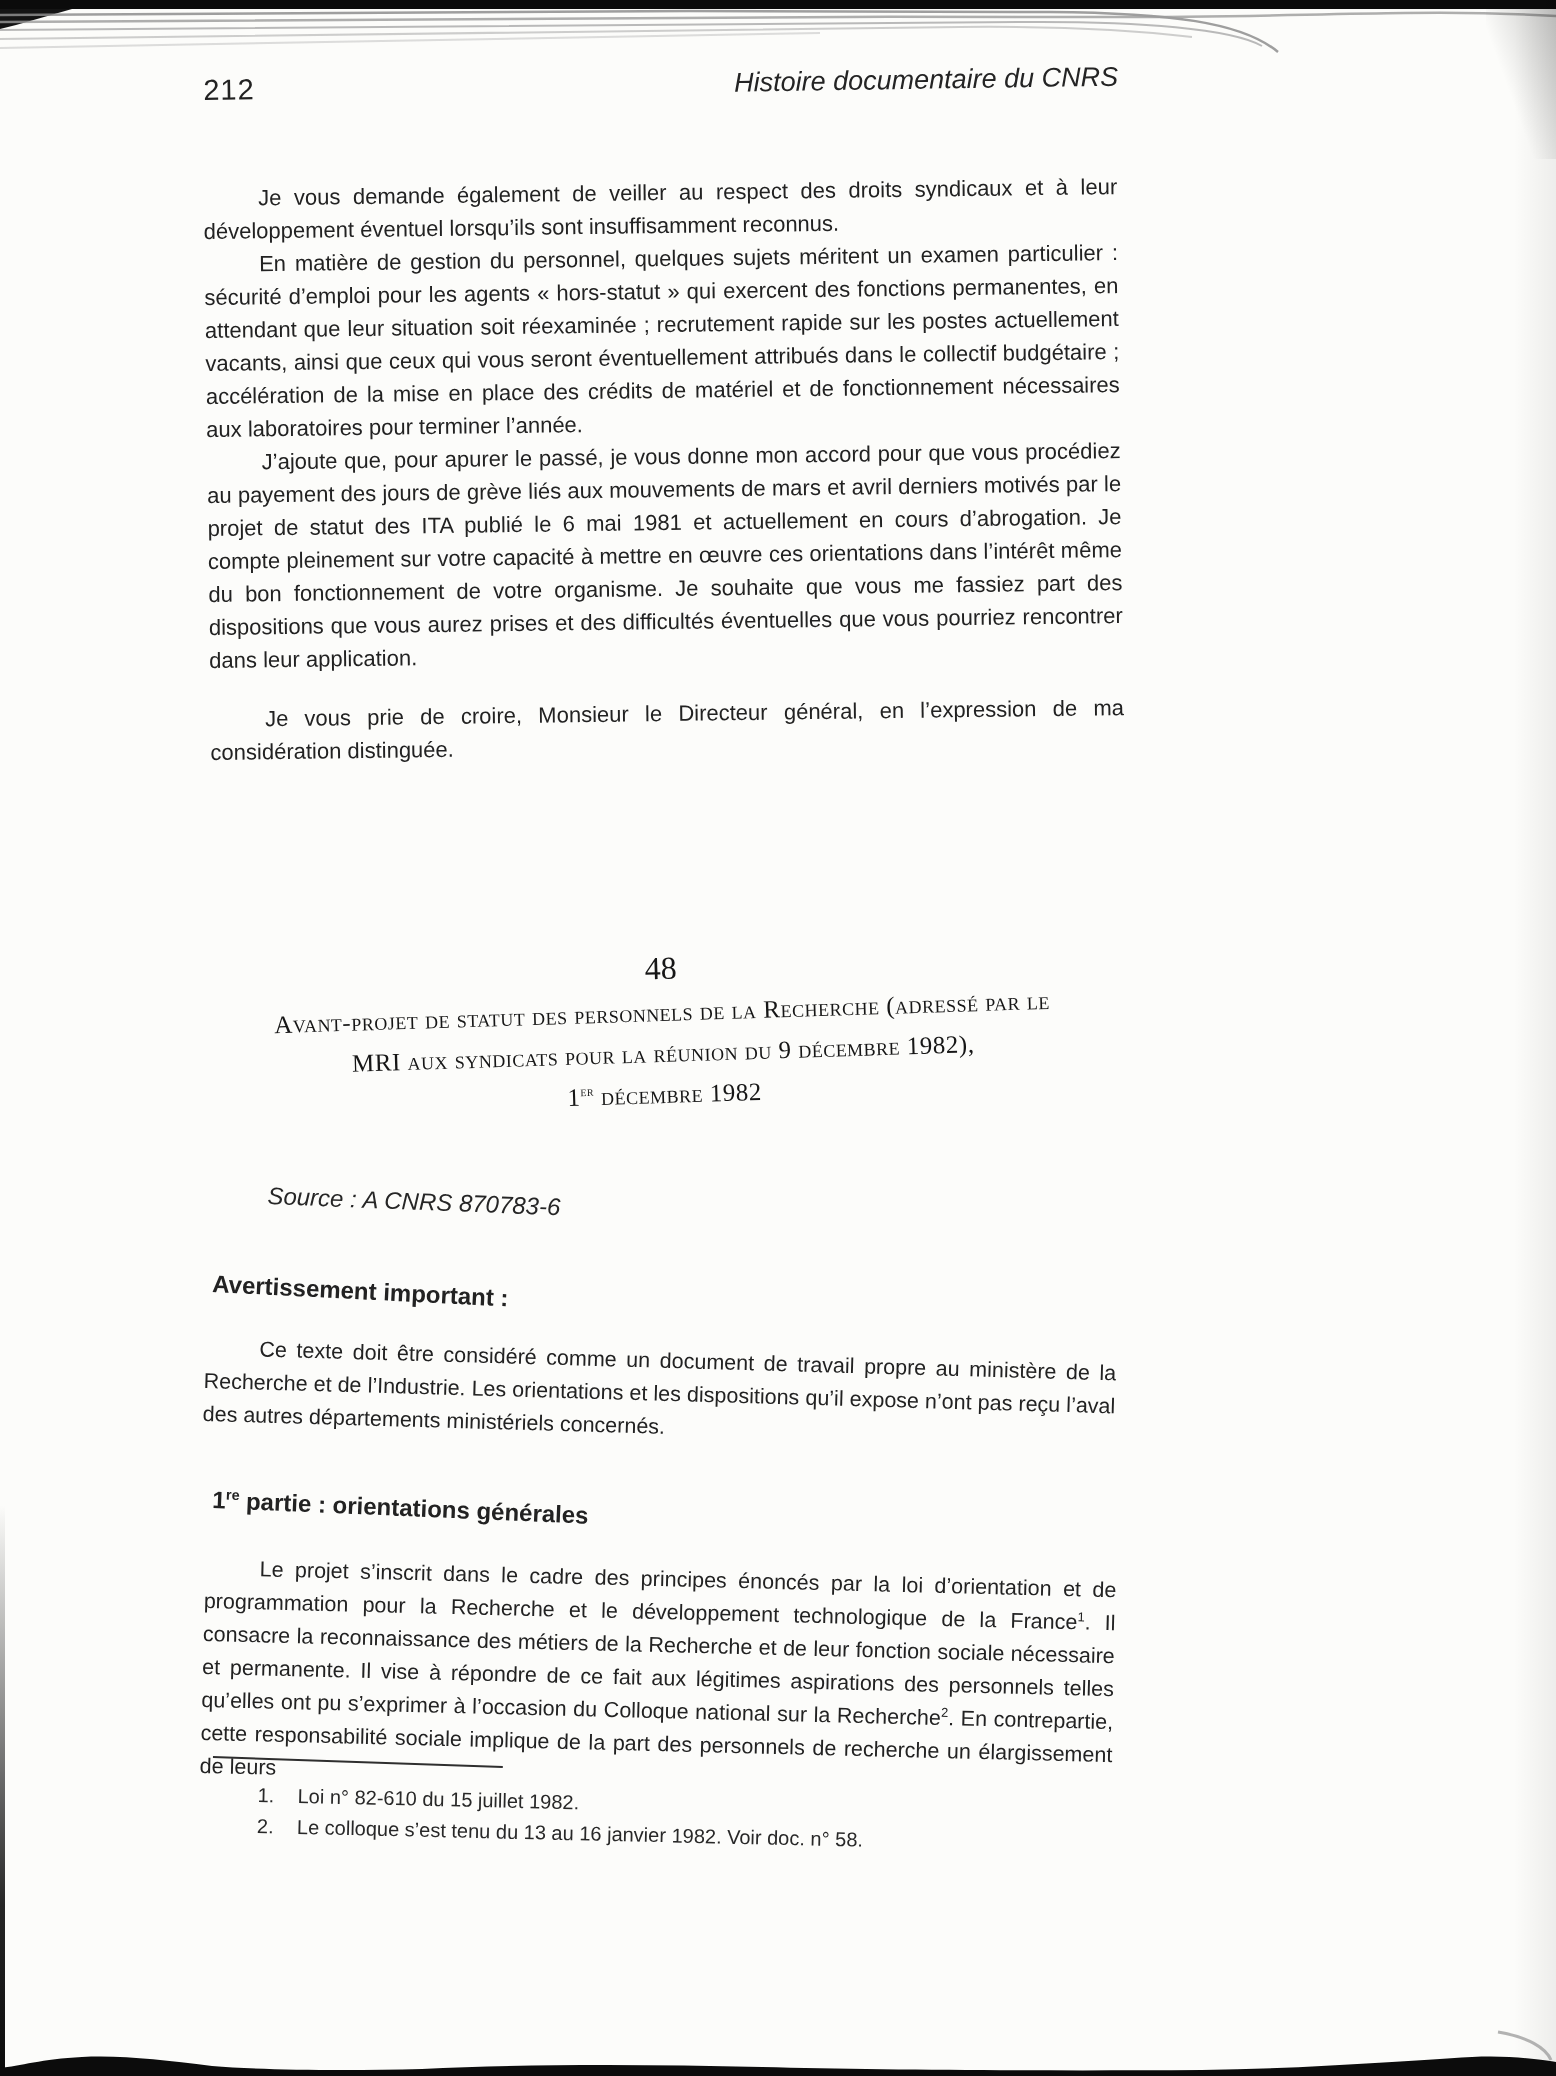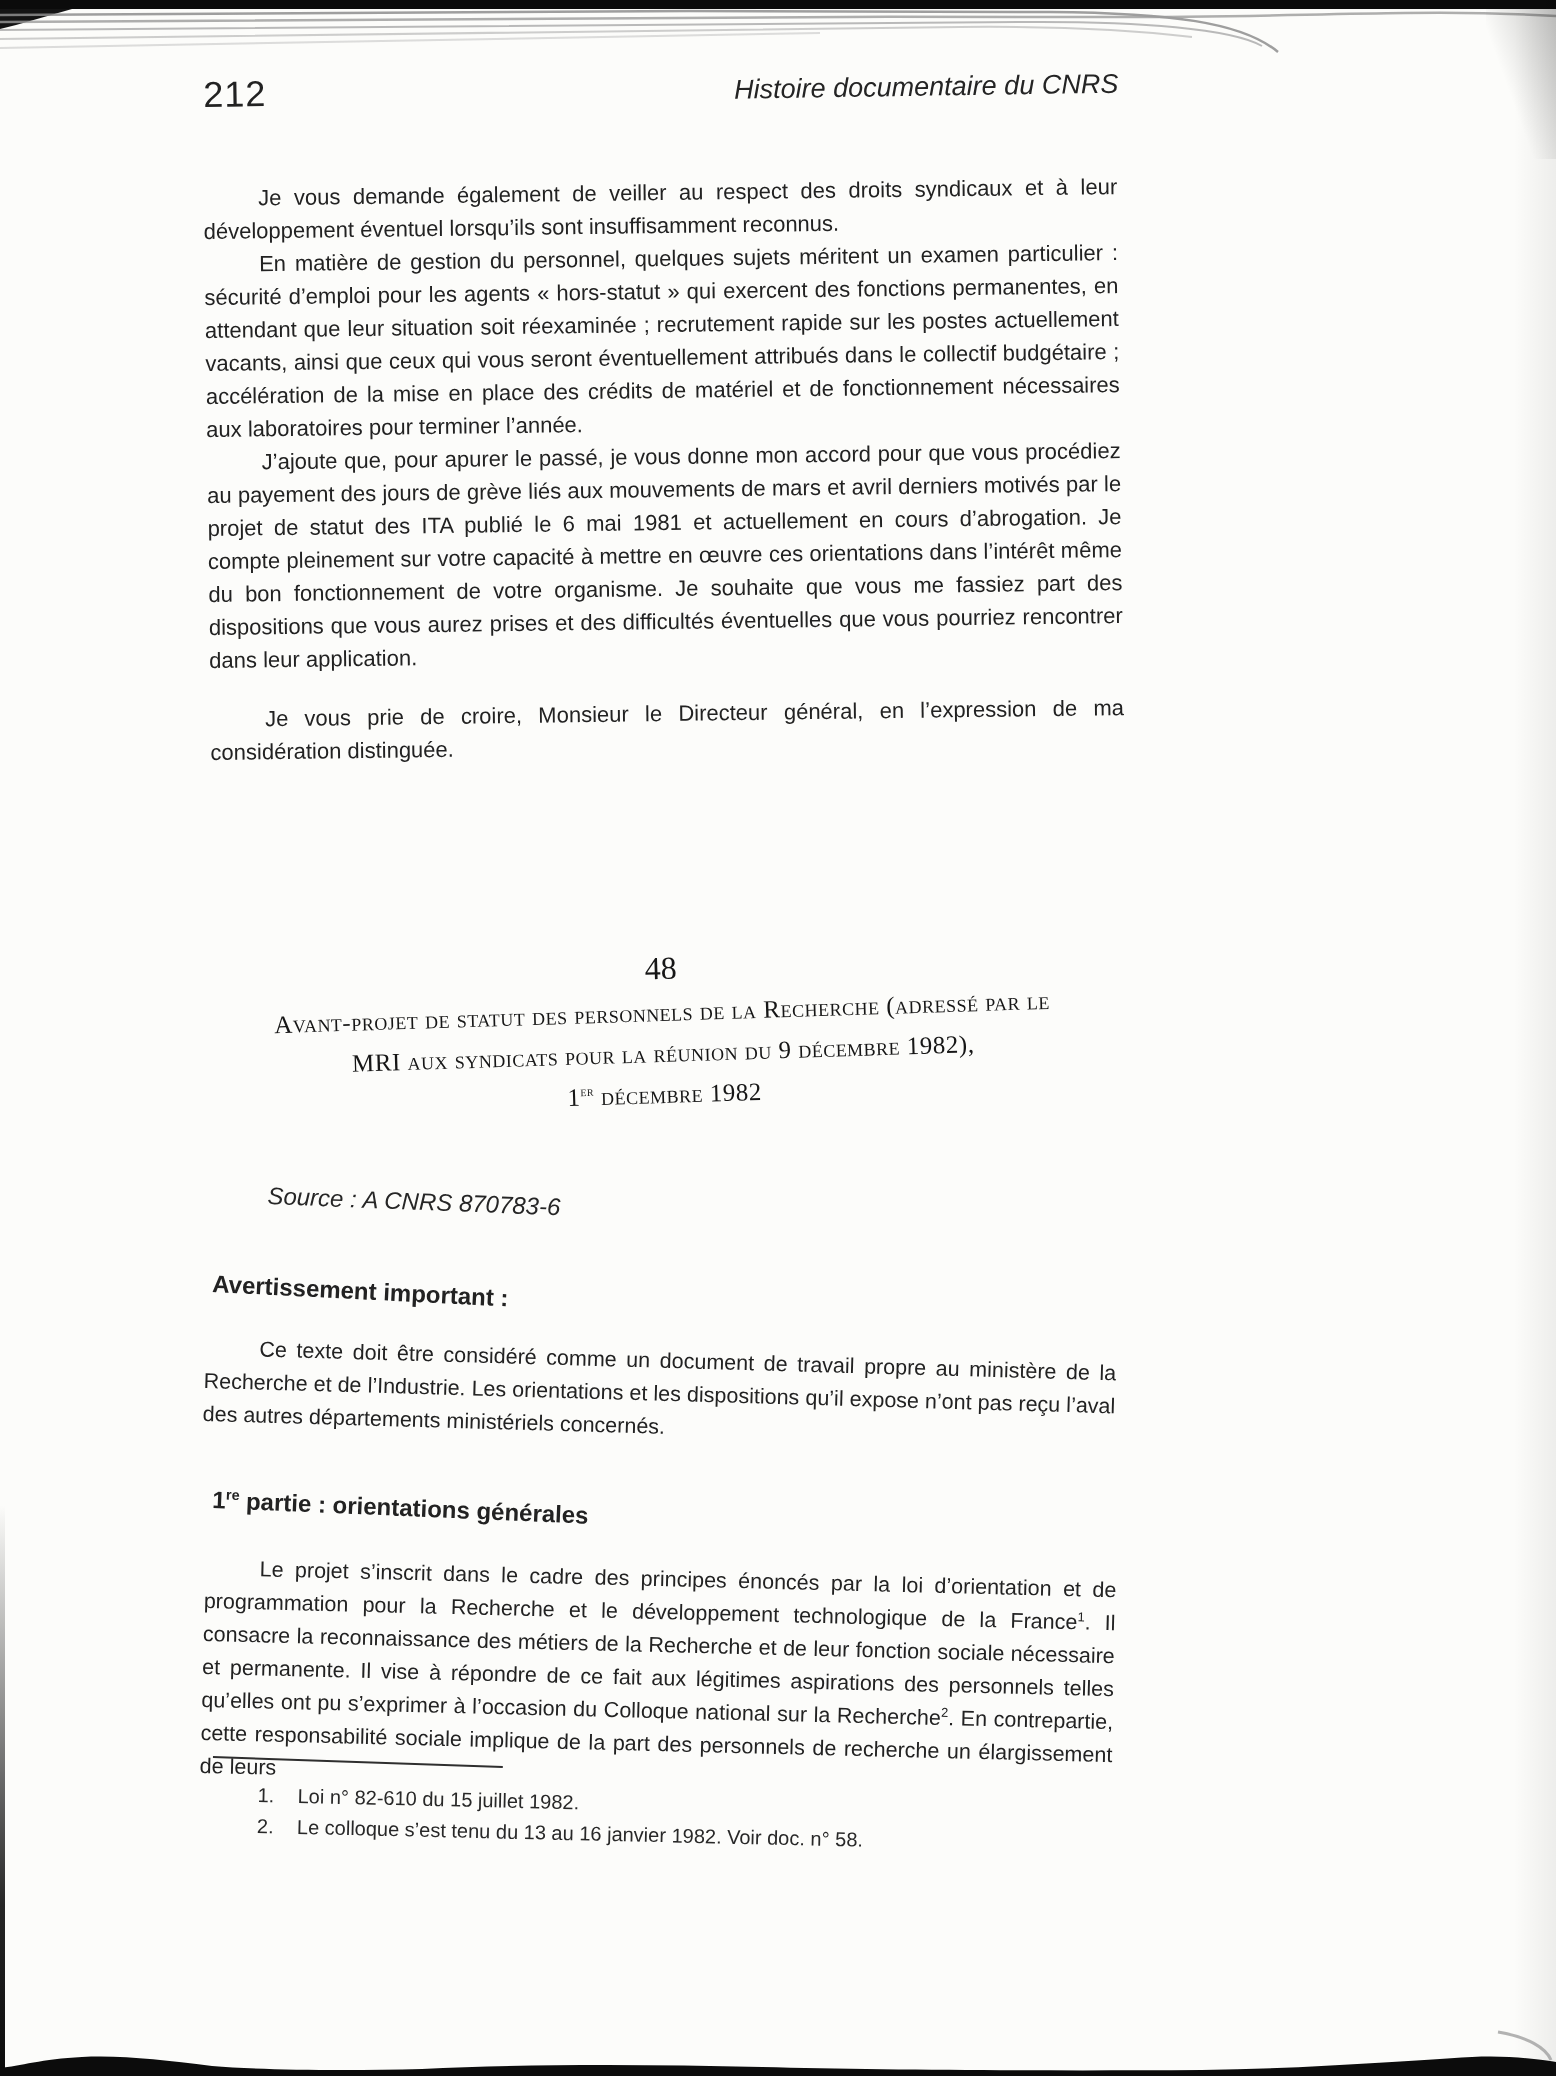--- a/index.html
+++ b/index.html
@@ -26,21 +26,21 @@
   .shade-right{
     right:0;top:0;width:42px;height:100%;
     background:linear-gradient(to right, rgba(0,0,0,0), rgba(0,0,0,0.06));
   }
   
   .header-row{
     left:203px;top:74px;width:915px;
     display:flex;justify-content:space-between;align-items:baseline;
     transform:rotate(-0.9deg);transform-origin:0 0;
   }
-  .page-number{font-size:36px;letter-spacing:1px;}
+  .page-number{font-size:29px;letter-spacing:1px;}
   .running-header{font-style:italic;font-size:27px;color:#242424;}
 
   .letter{
     left:203px;top:182px;width:914px;
     font-size:22px;line-height:33px;text-align:justify;
     transform:rotate(-0.75deg);transform-origin:0 0;
   }
   .letter p{margin:0;text-indent:55px;}
   .letter p.closing{margin-top:26px;}
 

